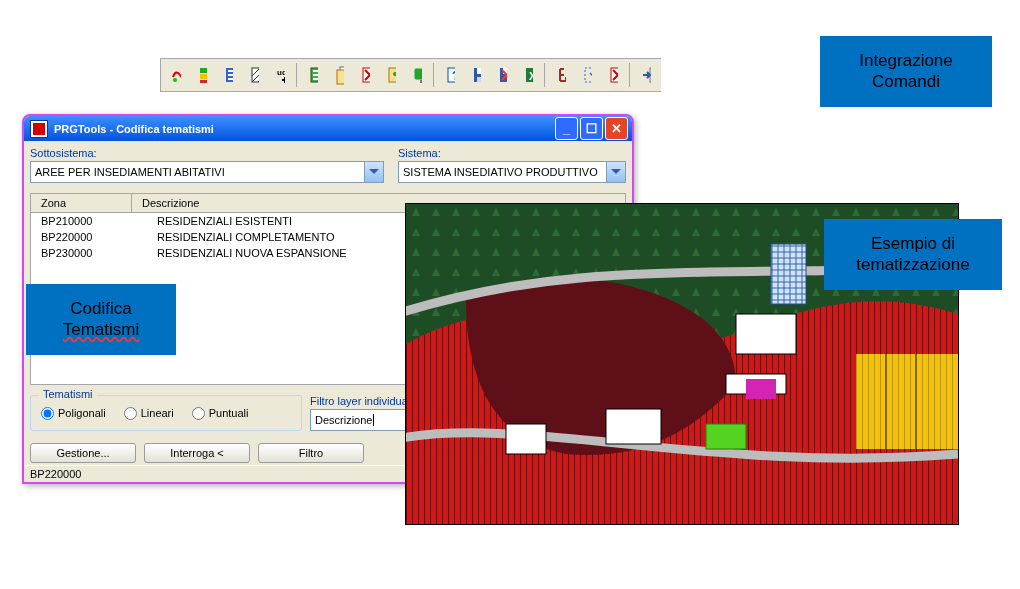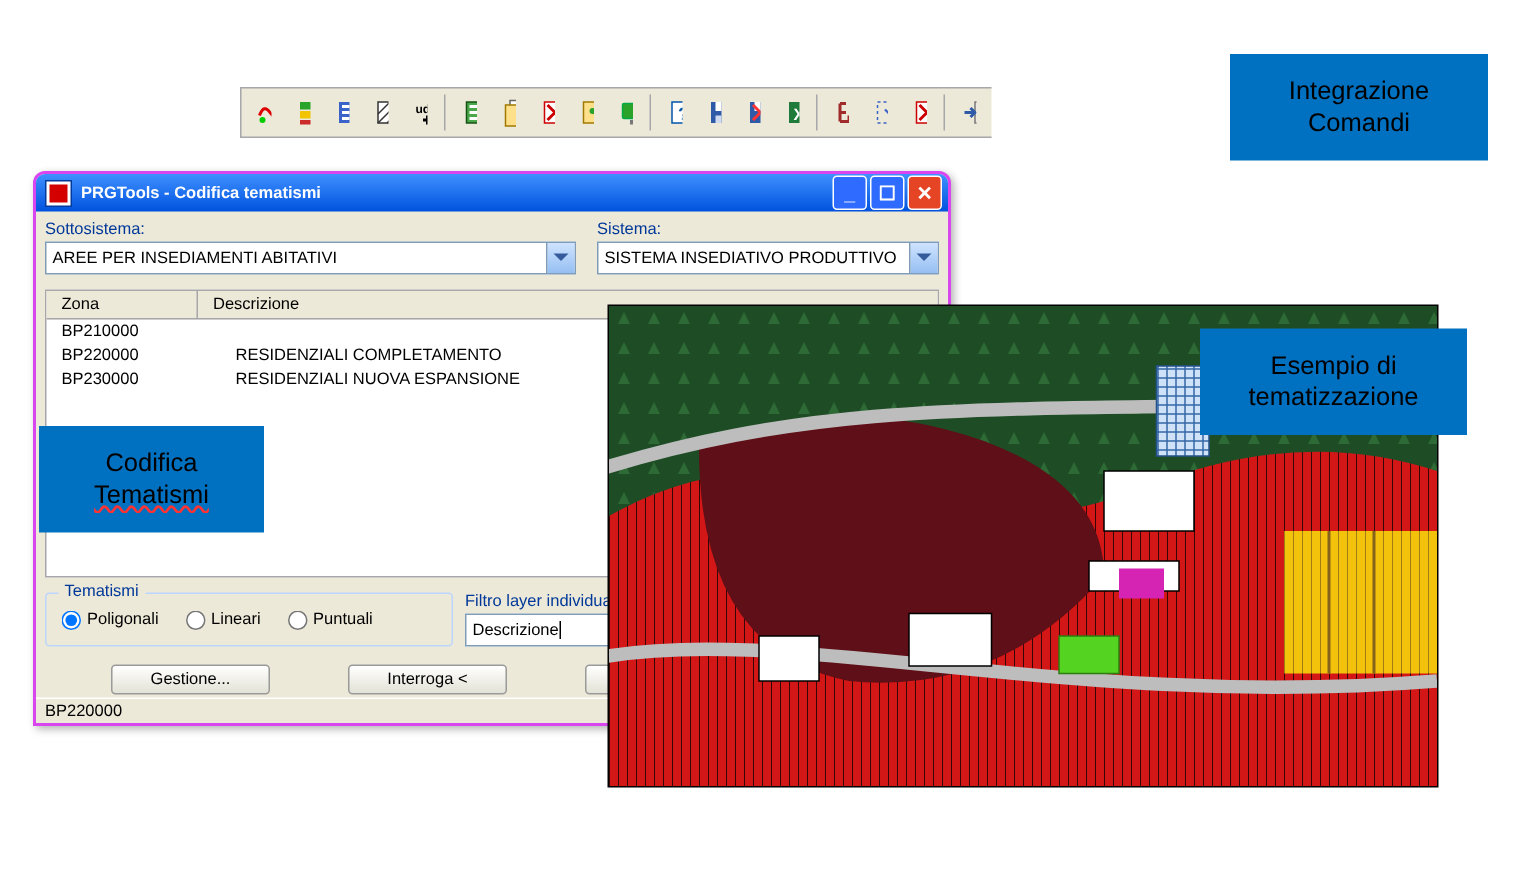--- a/index.html
+++ b/index.html
@@ -150,21 +150,21 @@
     height:20px; border:1px solid #7f9db9; background:#fff;
     padding:0 4px; display:flex; align-items:center;
   }
   .txt .caret{border-left:1px solid #000; height:12px; margin-left:1px; animation:blink 1s step-end infinite;}
   @keyframes blink{50%{opacity:0;}}
 
   .button-row{display:flex; gap:8px; margin-top:8px;}
   .btn{
     border:1px solid #9a9a9a; border-radius:3px;
     background:linear-gradient(to bottom,#ffffff,#e3e2d6);
-    padding:3px 14px; cursor:pointer; min-width:76px; text-align:center;margin-left:44px;
+    padding:3px 14px; cursor:pointer; min-width:76px; text-align:center;
   }
   .statusbar{
     border-top:1px solid #fff;
     padding:2px 6px;
     background:#ece9d8;
   }
 
   
   .map {
     position:absolute;
@@ -182,21 +182,21 @@
     color:#000000;
     font-family:"Segoe UI",Arial,sans-serif;
     font-size:17px;
     text-align:center;
     padding:14px 18px;
     line-height:1.25;
   }
   .callout.integ{left:820px; top:36px; width:136px;}
   .callout.cod  {left:26px;  top:284px; width:114px;}
   .callout.cod .u{text-decoration:underline; text-decoration-style:wavy; text-decoration-color:#ff3333;}
-  .callout.esem {left:800px; top:219px; width:142px;}
+  .callout.esem {left:824px; top:219px; width:142px;}
 </style>
 </head>
 <body>
 
 <div class="toolbar">
   <button class="tbtn">
       <svg width="20" height="20">
         <path d="M2 12 Q5 4 9 10 T17 8" stroke="#d00" fill="none" stroke-width="2"></path>
         <circle cx="4" cy="15" r="2" fill="#0c0"></circle>
       </svg>
@@ -345,20 +345,21 @@
       </div>
     </div>
 
     <div class="grid">
       <div class="ghead">
         <div class="zcol">Zona</div>
         <div class="dcol">Descrizione</div>
       </div>
       <div class="grow">
         <div class="zcol">BP210000</div>
+        <div class="dcol">RESIDENZIALI ESISTENTI</div>
       </div>
       <div class="grow">
         <div class="zcol">BP220000</div>
         <div class="dcol">RESIDENZIALI COMPLETAMENTO</div>
       </div>
       <div class="grow">
         <div class="zcol">BP230000</div>
         <div class="dcol">RESIDENZIALI NUOVA ESPANSIONE</div>
       </div>
     </div>

